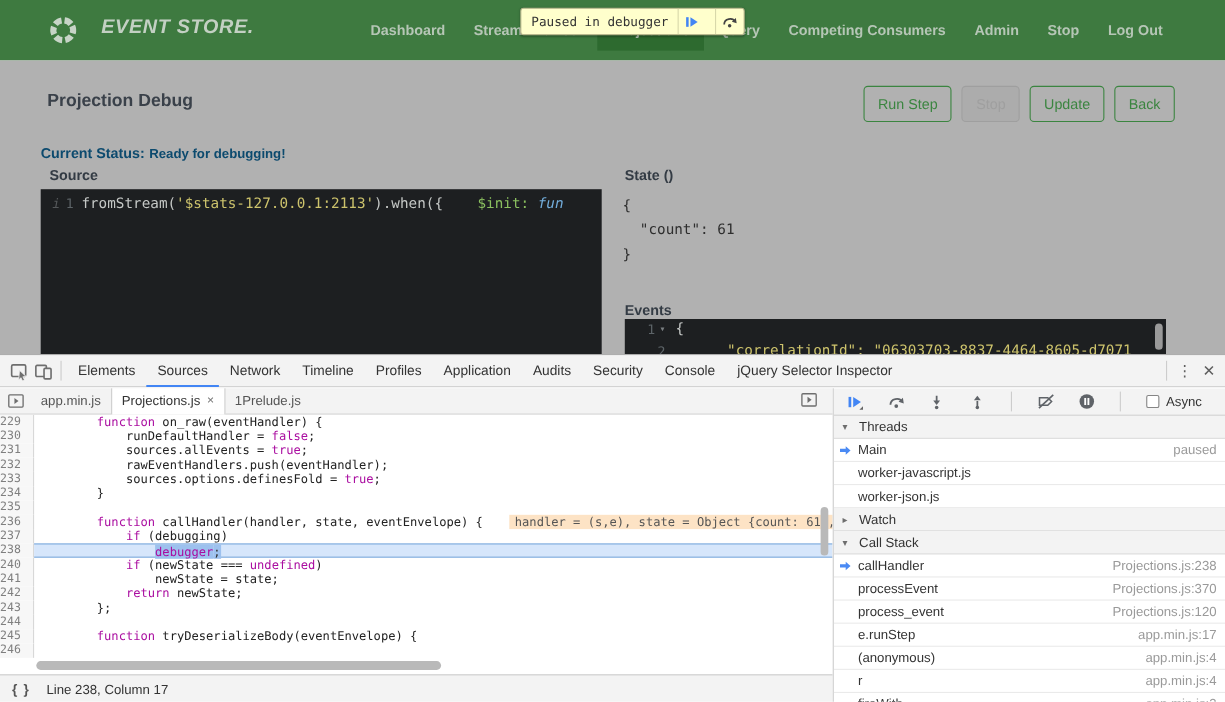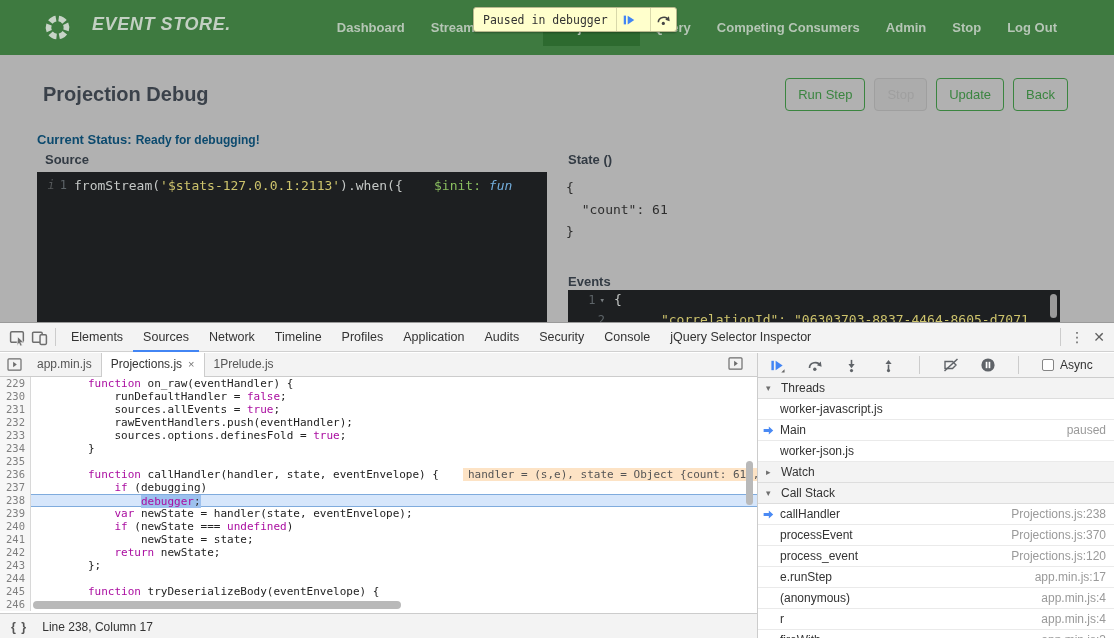--- a/index.html
+++ b/index.html
@@ -15,21 +15,21 @@
   .nav-item{color:#b6c6b6;font-size:13px;font-weight:bold;padding:11px 13px;cursor:pointer;white-space:nowrap}
   .nav-item.active{background:var(--nav-active-green)}
 
   
   .paused-tooltip{position:absolute;left:473px;top:7px;height:25px;background:var(--tooltip-bg);border:1px solid #b9b98e;border-radius:3px;display:flex;align-items:center;padding-left:9px;font-family:"DejaVu Sans Mono",monospace;font-size:11.5px;color:#333;box-shadow:0 1px 2px rgba(0,0,0,.3);z-index:6}
   .pt-sep{width:1px;height:23px;background:#d8d8aa;margin-left:8px}
   .pt-btn{width:25px;height:23px;display:flex;align-items:center;justify-content:center;cursor:pointer}
 
   
   .page{position:absolute;top:55px;left:0;width:1114px;height:267px;background:var(--page-dim-bg)}
-  .page-title{position:absolute;left:43px;top:28px;font-size:20px;font-weight:bold;color:#3a414a}
+  .page-title{position:absolute;left:43px;top:28px;font-size:16px;font-weight:bold;color:#3a414a}
   .action-buttons{position:absolute;right:46px;top:23px;display:flex;gap:9px}
   .btn{border:1px solid var(--accent-green);color:var(--accent-green);background:transparent;border-radius:4px;font-size:13px;padding:8px 12px;font-family:inherit;cursor:pointer}
   .btn.disabled{border-color:#9f9f9f;color:#9f9f9f;background:#acacac;cursor:default}
   .status-line{position:absolute;left:37px;top:77px;font-size:13px;font-weight:bold;color:#0c4a6e}
   .status-line .val{font-size:12px;margin-left:4px}
   .section-label{position:absolute;font-size:13px;font-weight:bold;color:#333b44}
   .source-label{left:45px;top:97px}
   .state-label{left:568px;top:97px}
   .events-label{left:568px;top:219px}
   .source-editor{position:absolute;left:37px;top:117px;width:510px;height:150px;background:var(--editor-bg);overflow:hidden;font-family:"DejaVu Sans Mono",monospace;font-size:13px;line-height:19px;cursor:text}
@@ -59,21 +59,21 @@
 
   .dt-filetabs{position:absolute;top:30px;left:0;width:757px;height:24px;background:var(--devtools-bg);border-bottom:1px solid #ccc;display:flex;align-items:center}
   .ft-toggle{width:28px;height:23px;display:flex;align-items:center;justify-content:center;color:#6e6e6e;cursor:pointer}
   .file-tab{padding:0 9px;height:24px;line-height:23px;font-size:12px;color:#555;cursor:pointer;display:flex;align-items:center;gap:6px}
   .file-tab.active{background:#fff;border-left:1px solid #ccc;border-right:1px solid #ccc;color:#333}
   .file-tab-close{color:#777;font-size:11px}
   .ft-more{position:absolute;right:14px;top:4px;color:#6e6e6e;cursor:pointer}
 
   .dt-body{position:absolute;top:54px;left:0;width:757px;height:236px;overflow:hidden;background:#fff}
   .code-line{display:flex;height:13px;line-height:13px;font-family:"DejaVu Sans Mono",monospace;font-size:11px}
-  .code-gutter{width:31px;min-width:31px;text-align:right;padding-right:5px;color:#7f7f7f;background:#f7f7f7;border-right:1px solid #d8d8d8;font-size:10.5px;cursor:pointer}
+  .code-gutter{width:31px;min-width:31px;text-align:left;padding-right:5px;color:#7f7f7f;background:#f7f7f7;border-right:1px solid #d8d8d8;font-size:10.5px;cursor:pointer}
   .code-text{flex:1;padding-left:4px;white-space:pre}
   .cp{color:#222} .ck{color:var(--keyword)}
   .cann{background:var(--annotation-bg);color:#555;padding:0 5px;margin-left:24px}
   .csel{background:var(--selection-bg)}
   .code-line.hl .code-text{background:var(--exec-line-bg);border-top:1px solid var(--exec-line-border);border-bottom:1px solid var(--exec-line-border)}
   .code-vscroll{position:absolute;left:746px;top:84px;width:7px;height:44px;background:#b9b9b9;border-radius:4px;cursor:pointer}
   .code-hscroll{position:absolute;left:33px;top:224px;width:368px;height:8px;background:#b9b9b9;border-radius:4px;cursor:pointer}
 
   .dt-statusbar{position:absolute;top:290px;left:0;width:757px;height:26px;background:var(--devtools-bg);border-top:1px solid #ccc;display:flex;align-items:center;gap:15px;padding-left:11px;font-size:12px;color:#333}
   .braces-btn{color:#555;font-size:12.5px;font-weight:bold;letter-spacing:1px;cursor:pointer}
@@ -279,24 +279,20 @@
         </div>
         <div class="code-line">
           <div class="code-gutter">237</div>
           <span class="code-text"><span class="cp">            </span><span class="ck">if</span><span class="cp"> (debugging)</span></span>
         </div>
         <div class="code-line hl">
           <div class="code-gutter">238</div>
           <span class="code-text"><span class="cp">                </span><span class="csel ck">debugger</span><span class="csel">;</span></span>
         </div>
         <div class="code-line">
-          <div class="code-gutter">239</div>
-          <span class="code-text"><span class="cp">            </span><span class="ck">var</span><span class="cp"> newState = handler(state, eventEnvelope);</span></span>
-        </div>
-        <div class="code-line">
           <div class="code-gutter">240</div>
           <span class="code-text"><span class="cp">            </span><span class="ck">if</span><span class="cp"> (newState === </span><span class="ck">undefined</span><span class="cp">)</span></span>
         </div>
         <div class="code-line">
           <div class="code-gutter">241</div>
           <span class="code-text"><span class="cp">                newState = state;</span></span>
         </div>
         <div class="code-line">
           <div class="code-gutter">242</div>
           <span class="code-text"><span class="cp">            </span><span class="ck">return</span><span class="cp"> newState;</span></span>
@@ -376,33 +372,33 @@
         <span class="cb"></span>
         <span>Async</span>
       </label>
     </div>
 
     <div class="sb-header">
       <span class="sb-caret" id="threads-caret">▾</span>
       <span>Threads</span>
     </div>
     <div id="threads-rows">
-        <div class="sb-row">
-          <span class="sb-label">worker-javascript.js</span>
-        </div>
         <div class="sb-row">
           <span class="cur-arrow">
             <svg width="13" height="13" viewBox="0 0 16 16">
               <path d="M2 6.2 H8.4 V3.2 L13.8 8 L8.4 12.8 V9.8 H2 Z" fill="#4a8af4"></path>
             </svg>
           </span>
           <span class="sb-label">Main</span>
           <span class="sb-note">paused</span>
         </div>
         <div class="sb-row">
+          <span class="sb-label">worker-javascript.js</span>
+        </div>
+        <div class="sb-row">
           <span class="sb-label">worker-json.js</span>
         </div>
       </div>
 
     <div class="sb-header">
       <span class="sb-caret" id="watch-caret">▸</span>
       <span>Watch</span>
     </div>
 
     <div class="sb-header">

